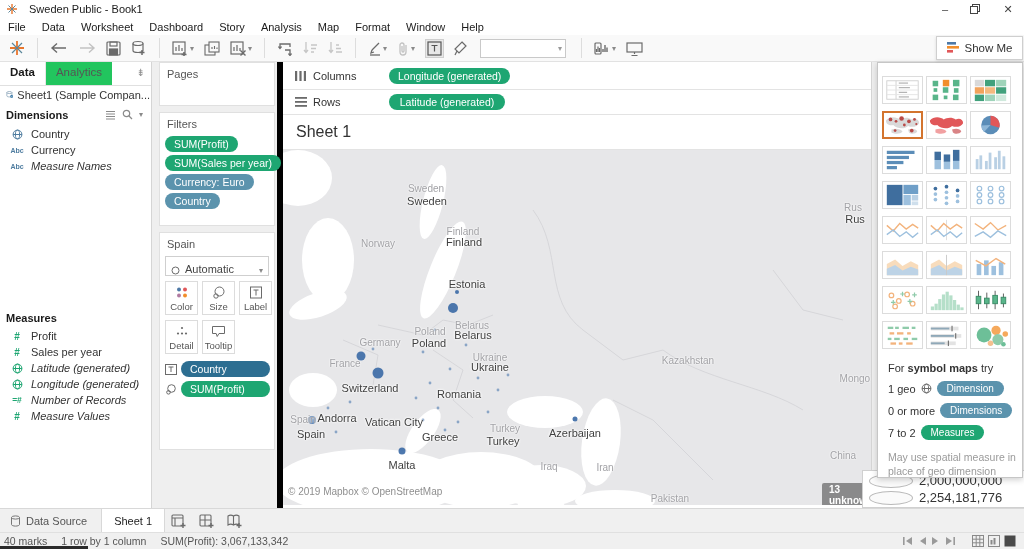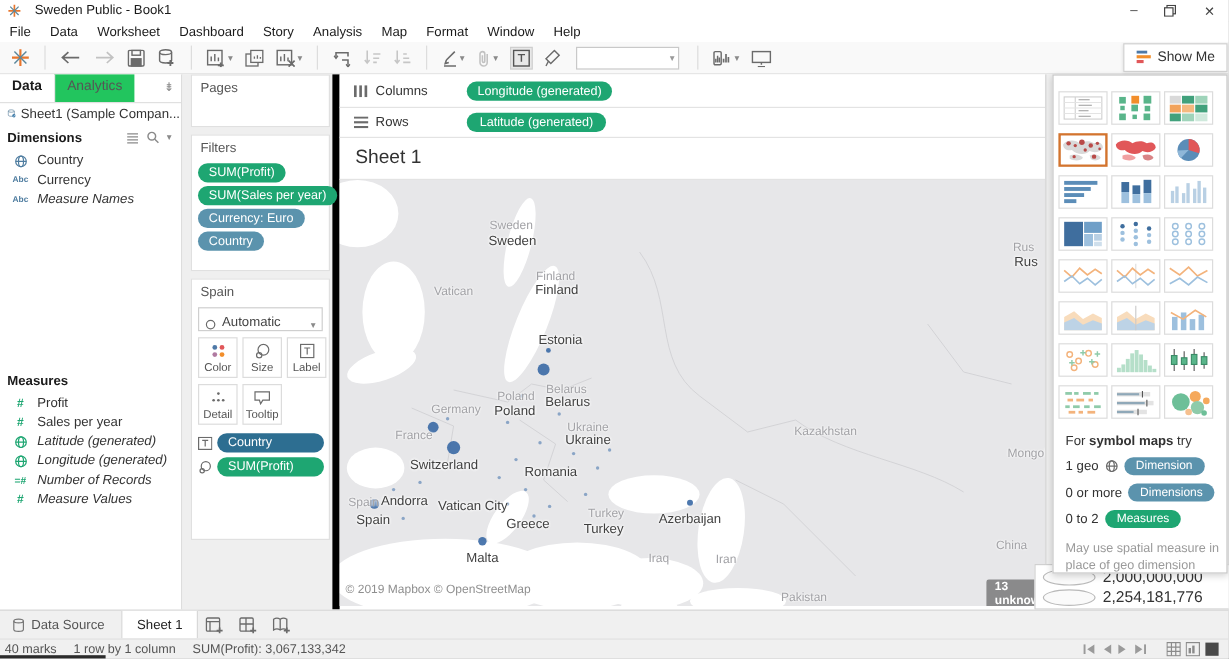--- a/index.html
+++ b/index.html
@@ -557,21 +557,21 @@
           <circle cx="67" cy="252" r="1.4" fill="#7f9dc2" fill-opacity="0.9"></circle>
           <circle cx="53" cy="282" r="1.4" fill="#7f9dc2" fill-opacity="0.9"></circle>
           <circle cx="45" cy="258" r="1.4" fill="#7f9dc2" fill-opacity="0.9"></circle>
           <circle cx="215" cy="240" r="1.4" fill="#7f9dc2" fill-opacity="0.9"></circle>
           <circle cx="225" cy="225" r="1.4" fill="#7f9dc2" fill-opacity="0.9"></circle>
           <circle cx="205" cy="262" r="1.4" fill="#7f9dc2" fill-opacity="0.9"></circle>
         </g>
     </svg>
     <div id="map-labels">
         <div class="gray-label" style="left: 143px; top: 38px;">Sweden</div>
-        <div class="gray-label" style="left: 95px; top: 93px;">Vatican</div>
+        <div class="gray-label" style="left: 95px; top: 93px;">Norway</div>
         <div class="gray-label" style="left: 180px; top: 81px;">Finland</div>
         <div class="gray-label" style="left: 570px; top: 57px;">Rus</div>
         <div class="gray-label" style="left: 189px; top: 175px;">Belarus</div>
         <div class="gray-label" style="left: 147px; top: 181px;">Poland</div>
         <div class="gray-label" style="left: 97px; top: 192px;">Germany</div>
         <div class="gray-label" style="left: 207px; top: 207px;">Ukraine</div>
         <div class="gray-label" style="left: 62px; top: 213px; text-align: center;">France</div>
         <div class="gray-label" style="left: 20px; top: 269px;">Spain</div>
         <div class="gray-label" style="left: 222px; top: 278px;">Turkey</div>
         <div class="gray-label" style="left: 405px; top: 210px;">Kazakhstan</div>
@@ -924,21 +924,21 @@
                 <ellipse cx="5.5" cy="5.5" rx="2.1" ry="4.4"></ellipse>
               </svg>
             </span>
             <span class="pill blue">Dimension</span>
           </div>
           <div class="sm-rule">
             <span class="sm-prefix">0 or more</span>
             <span class="pill blue">Dimensions</span>
           </div>
           <div class="sm-rule">
-            <span class="sm-prefix">0 to 2</span>
+            <span class="sm-prefix">7 to 2</span>
             <span class="pill green">Measures</span>
           </div>
         </div>
       <div id="showme-note">May use spatial measure in place of geo dimension</div>
     </div>
   </div>
 
 
   <div id="tab-bar">
     <span id="ds-tab">

